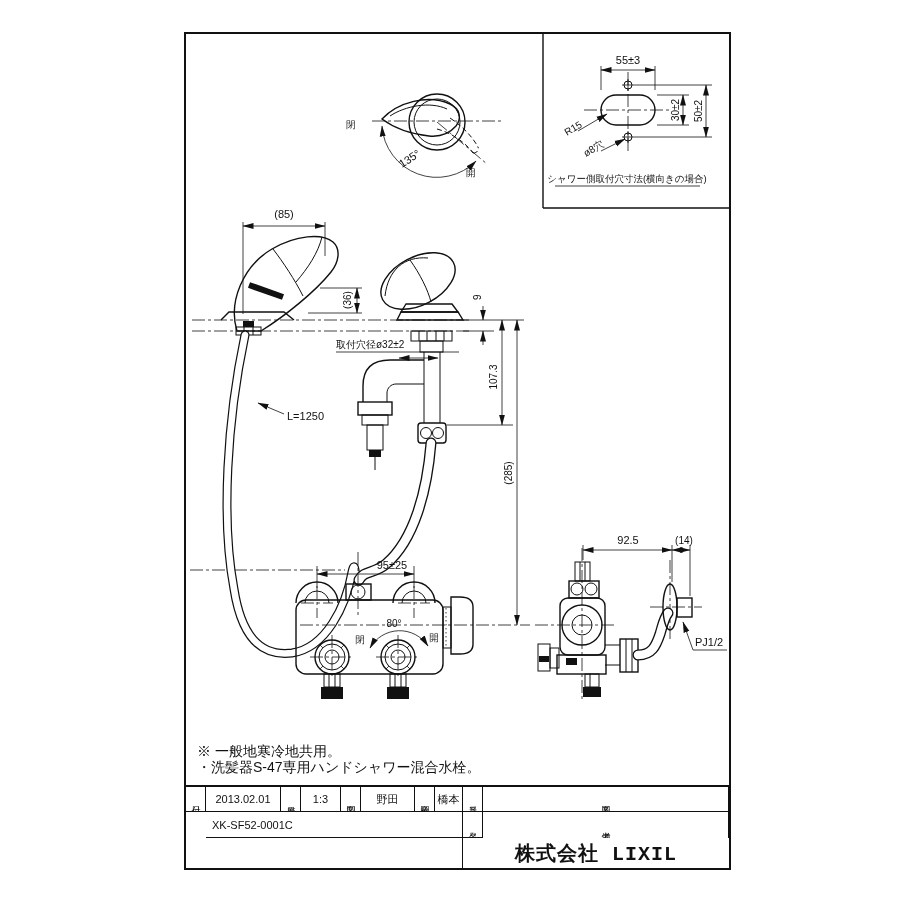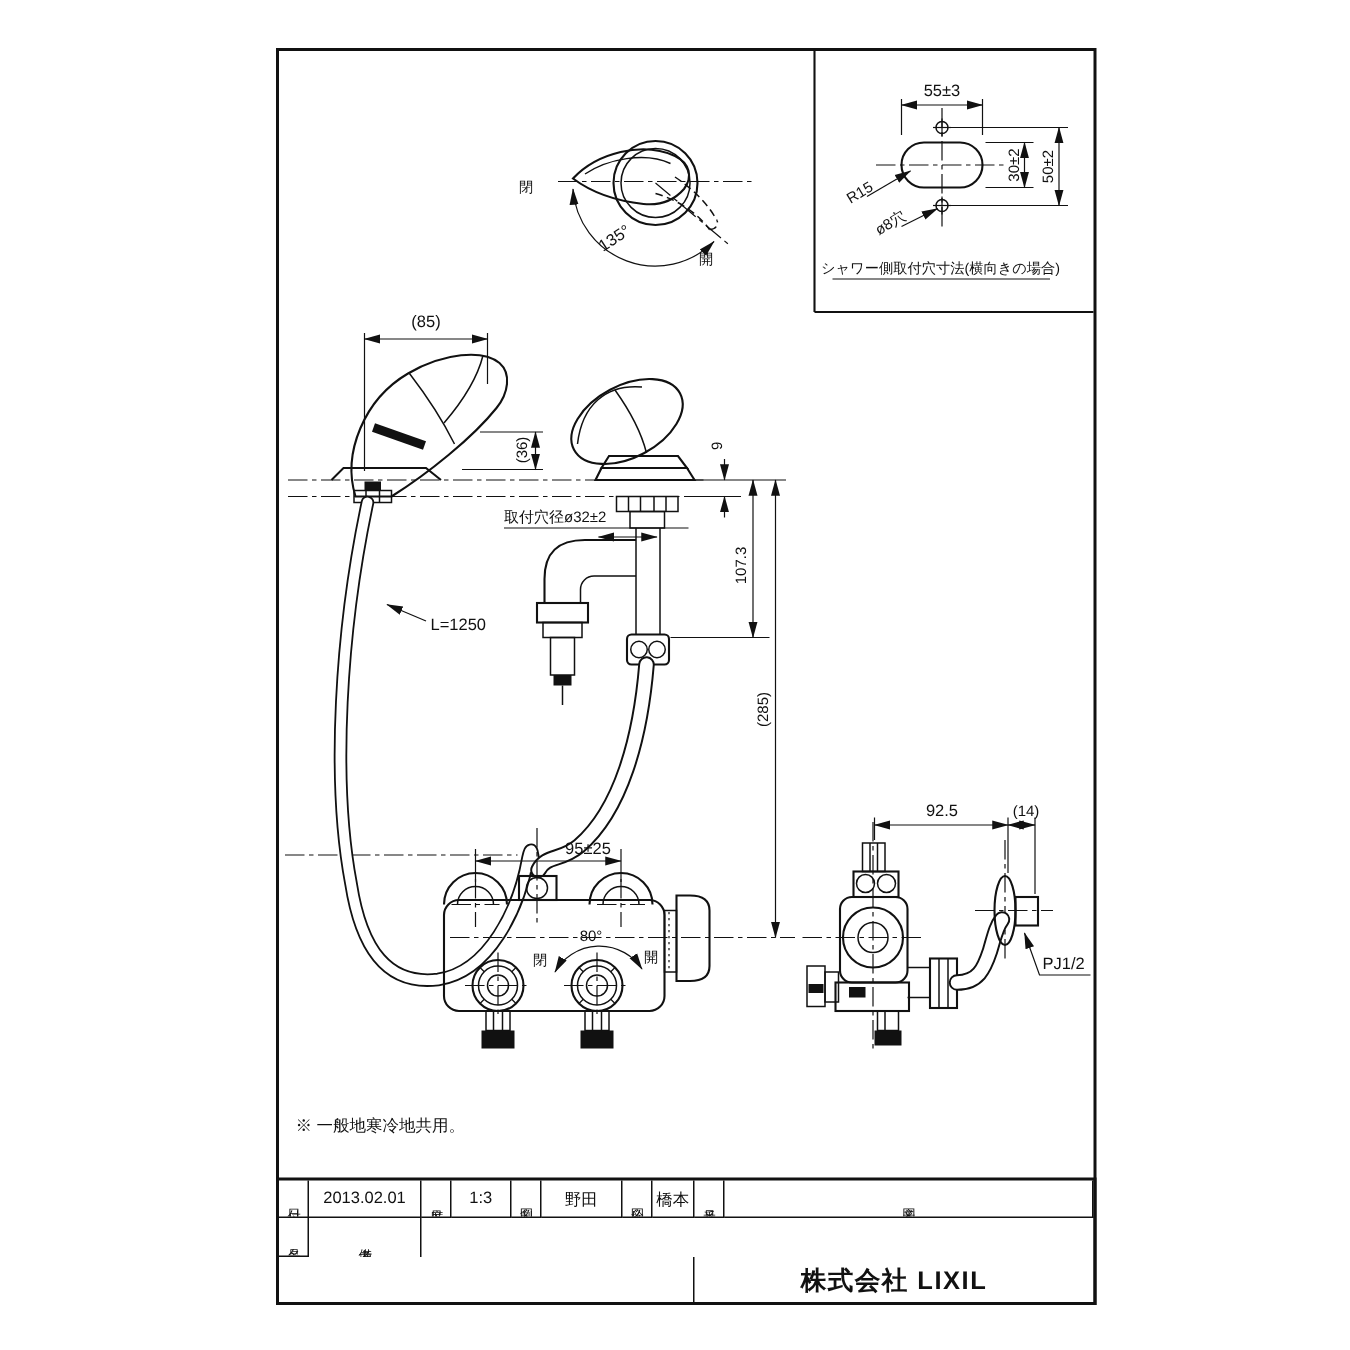--- a/index.html
+++ b/index.html
@@ -5,35 +5,35 @@
   html,body{margin:0;padding:0;background:#fff;}
   .page{position:relative;width:900px;height:900px;background:#ffffff;overflow:hidden;
         font-family:"Liberation Sans",sans-serif;color:#111;}
   .frame{position:absolute;left:184px;top:32px;width:543px;height:834px;border:2px solid #111;}
   svg{position:absolute;left:0;top:0;}
   svg text{font-family:"Liberation Sans",sans-serif;fill:#111;}
   .dim{font-size:11px;}
   .dims{font-size:10px;}
   .jp{font-size:9.5px;}
   .cap{font-size:9.5px;}
-  .notes{position:absolute;left:197px;top:743px;font-size:11px;line-height:16px;color:#111;}
+  .notes{position:absolute;left:197px;top:743px;font-size:14px;line-height:16px;color:#111;}
   
   .tb{position:absolute;left:184px;top:785px;width:547px;height:85px;box-sizing:border-box;
       border:2px solid #111;display:grid;
       grid-template-columns:20px 75px 20px 40px 20px 54px 20px 28px 20px 1fr;
       grid-template-rows:25px 26px 1fr;font-size:11px;}
   .tc{border-right:1px solid #111;border-bottom:1px solid #111;display:flex;align-items:center;
       overflow:hidden;white-space:nowrap;}
   .tc.lbl{justify-content:center;writing-mode:vertical-rl;text-orientation:upright;
       font-size:9px;line-height:1;padding:1px 0;}
   .tc.val{padding-left:6px;}
   .tc.ctr{justify-content:center;padding-left:0;}
   .tc.noR{border-right:none;}
   .tc.noB{border-bottom:none;}
-  .company{font-weight:bold;font-size:17px;letter-spacing:1px;justify-content:center;}
+  .company{font-weight:bold;font-size:20px;letter-spacing:1px;justify-content:center;font-family:Liberation Mono, monospace;}
 </style>
 </head>
 <body>
 
 <div class="page">
   <div class="frame"></div>
 
   <svg width="900" height="900" viewBox="0 0 900 900">
     <defs>
       <marker id="ar" markerWidth="12" markerHeight="8" refX="10.5" refY="4" orient="auto-start-reverse" markerUnits="userSpaceOnUse">
@@ -290,34 +290,36 @@
       </g>
       <ellipse class="ln2" cx="670" cy="607" rx="7" ry="23"></ellipse>
       <rect class="ln2" x="677" y="598" width="15" height="19"></rect>
       <path class="thin" d="M683,622 L693,650 H727" marker-start="url(#ar)"></path>
       <text class="dim" x="695" y="646">PJ1/2</text>
     </g>
   </svg>
 
   <div class="notes">
     <div>※ 一般地寒冷地共用。</div>
+    <div>・洗髪器S-47専用ハンドシャワー混合水栓。</div>
   </div>
 
   <div class="tb">
 
     <div class="tc lbl">日付</div>
     <div class="tc ctr">2013.02.01</div>
     <div class="tc lbl">尺度</div>
     <div class="tc ctr">1:3</div>
     <div class="tc lbl">製図</div>
     <div class="tc ctr">野田</div>
     <div class="tc lbl">検図</div>
     <div class="tc ctr">橋本</div>
     <div class="tc lbl">品番</div>
 
     <div class="tc lbl">図番</div>
+    <div class="tc val" style="grid-column:2 / span 7;">XK-SF52-0001C</div>
     <div class="tc lbl">品名</div>
 
     <div class="tc lbl noB">備考</div>
     <div class="tc val noB" style="grid-column:2 / span 7;"></div>
     <div class="tc ctr noR noB company" style="grid-column:9 / span 2;">株式会社 LIXIL</div>
   </div>
 </div>
 
 </body></html>

